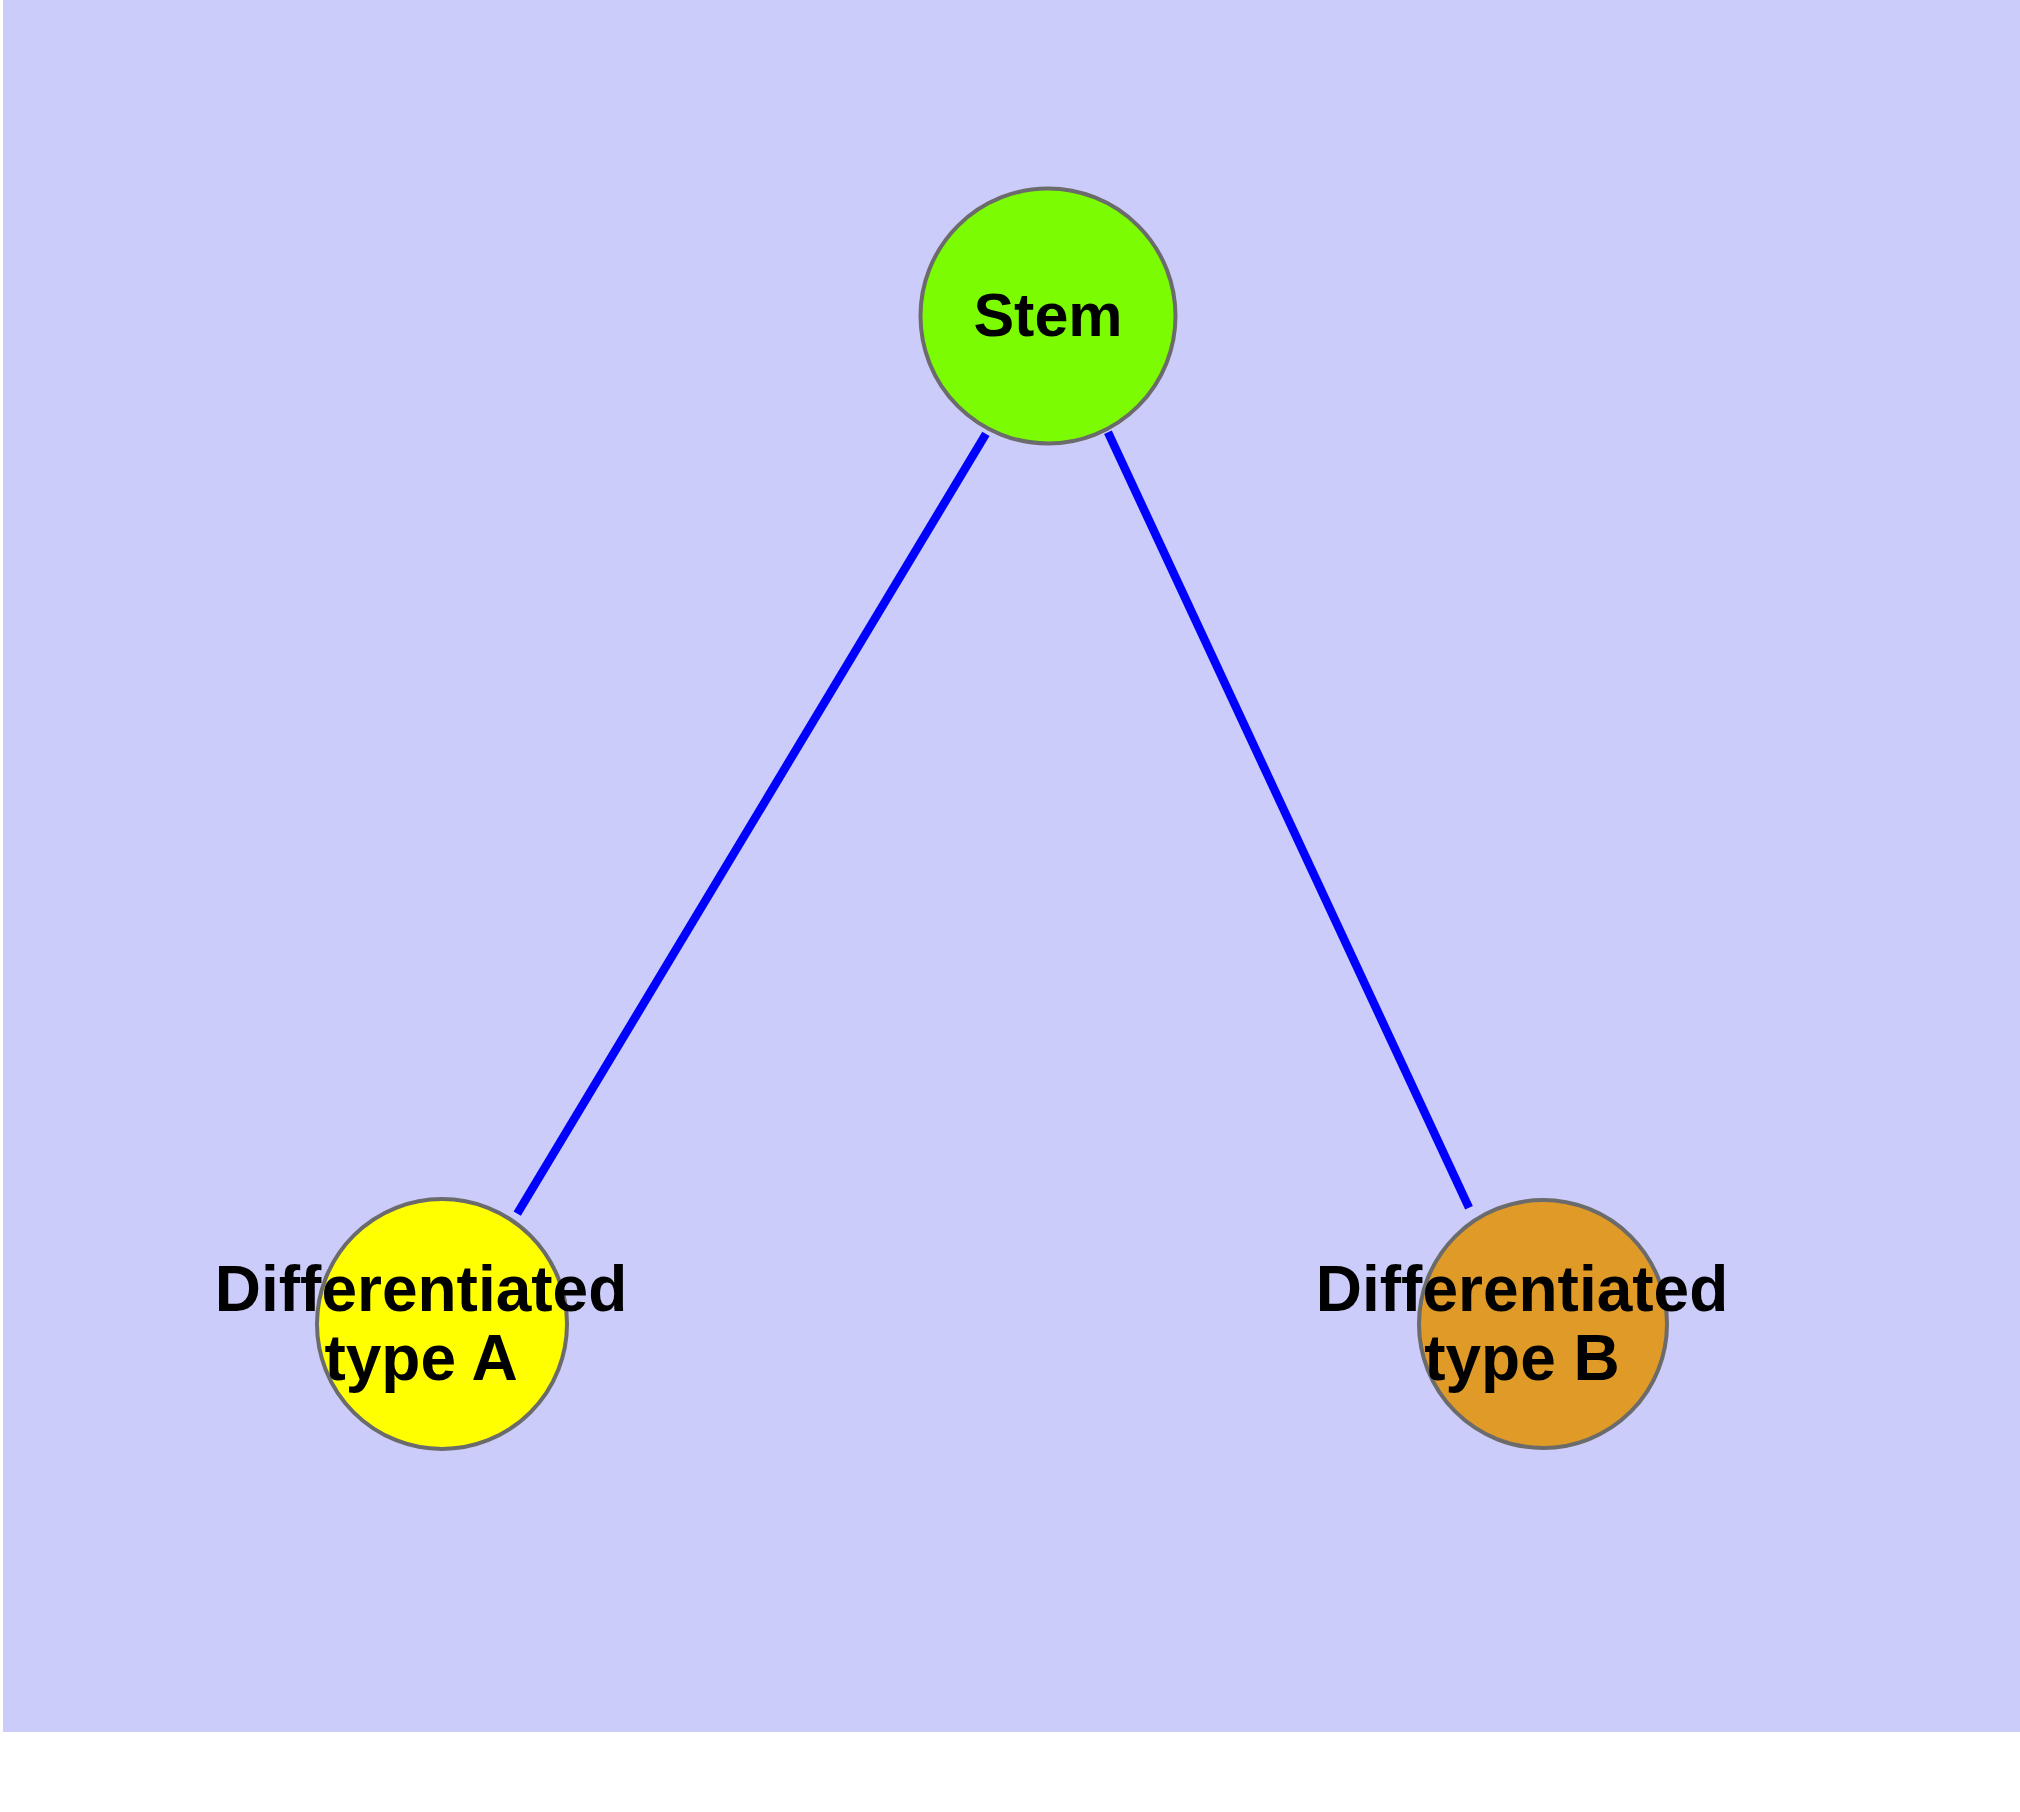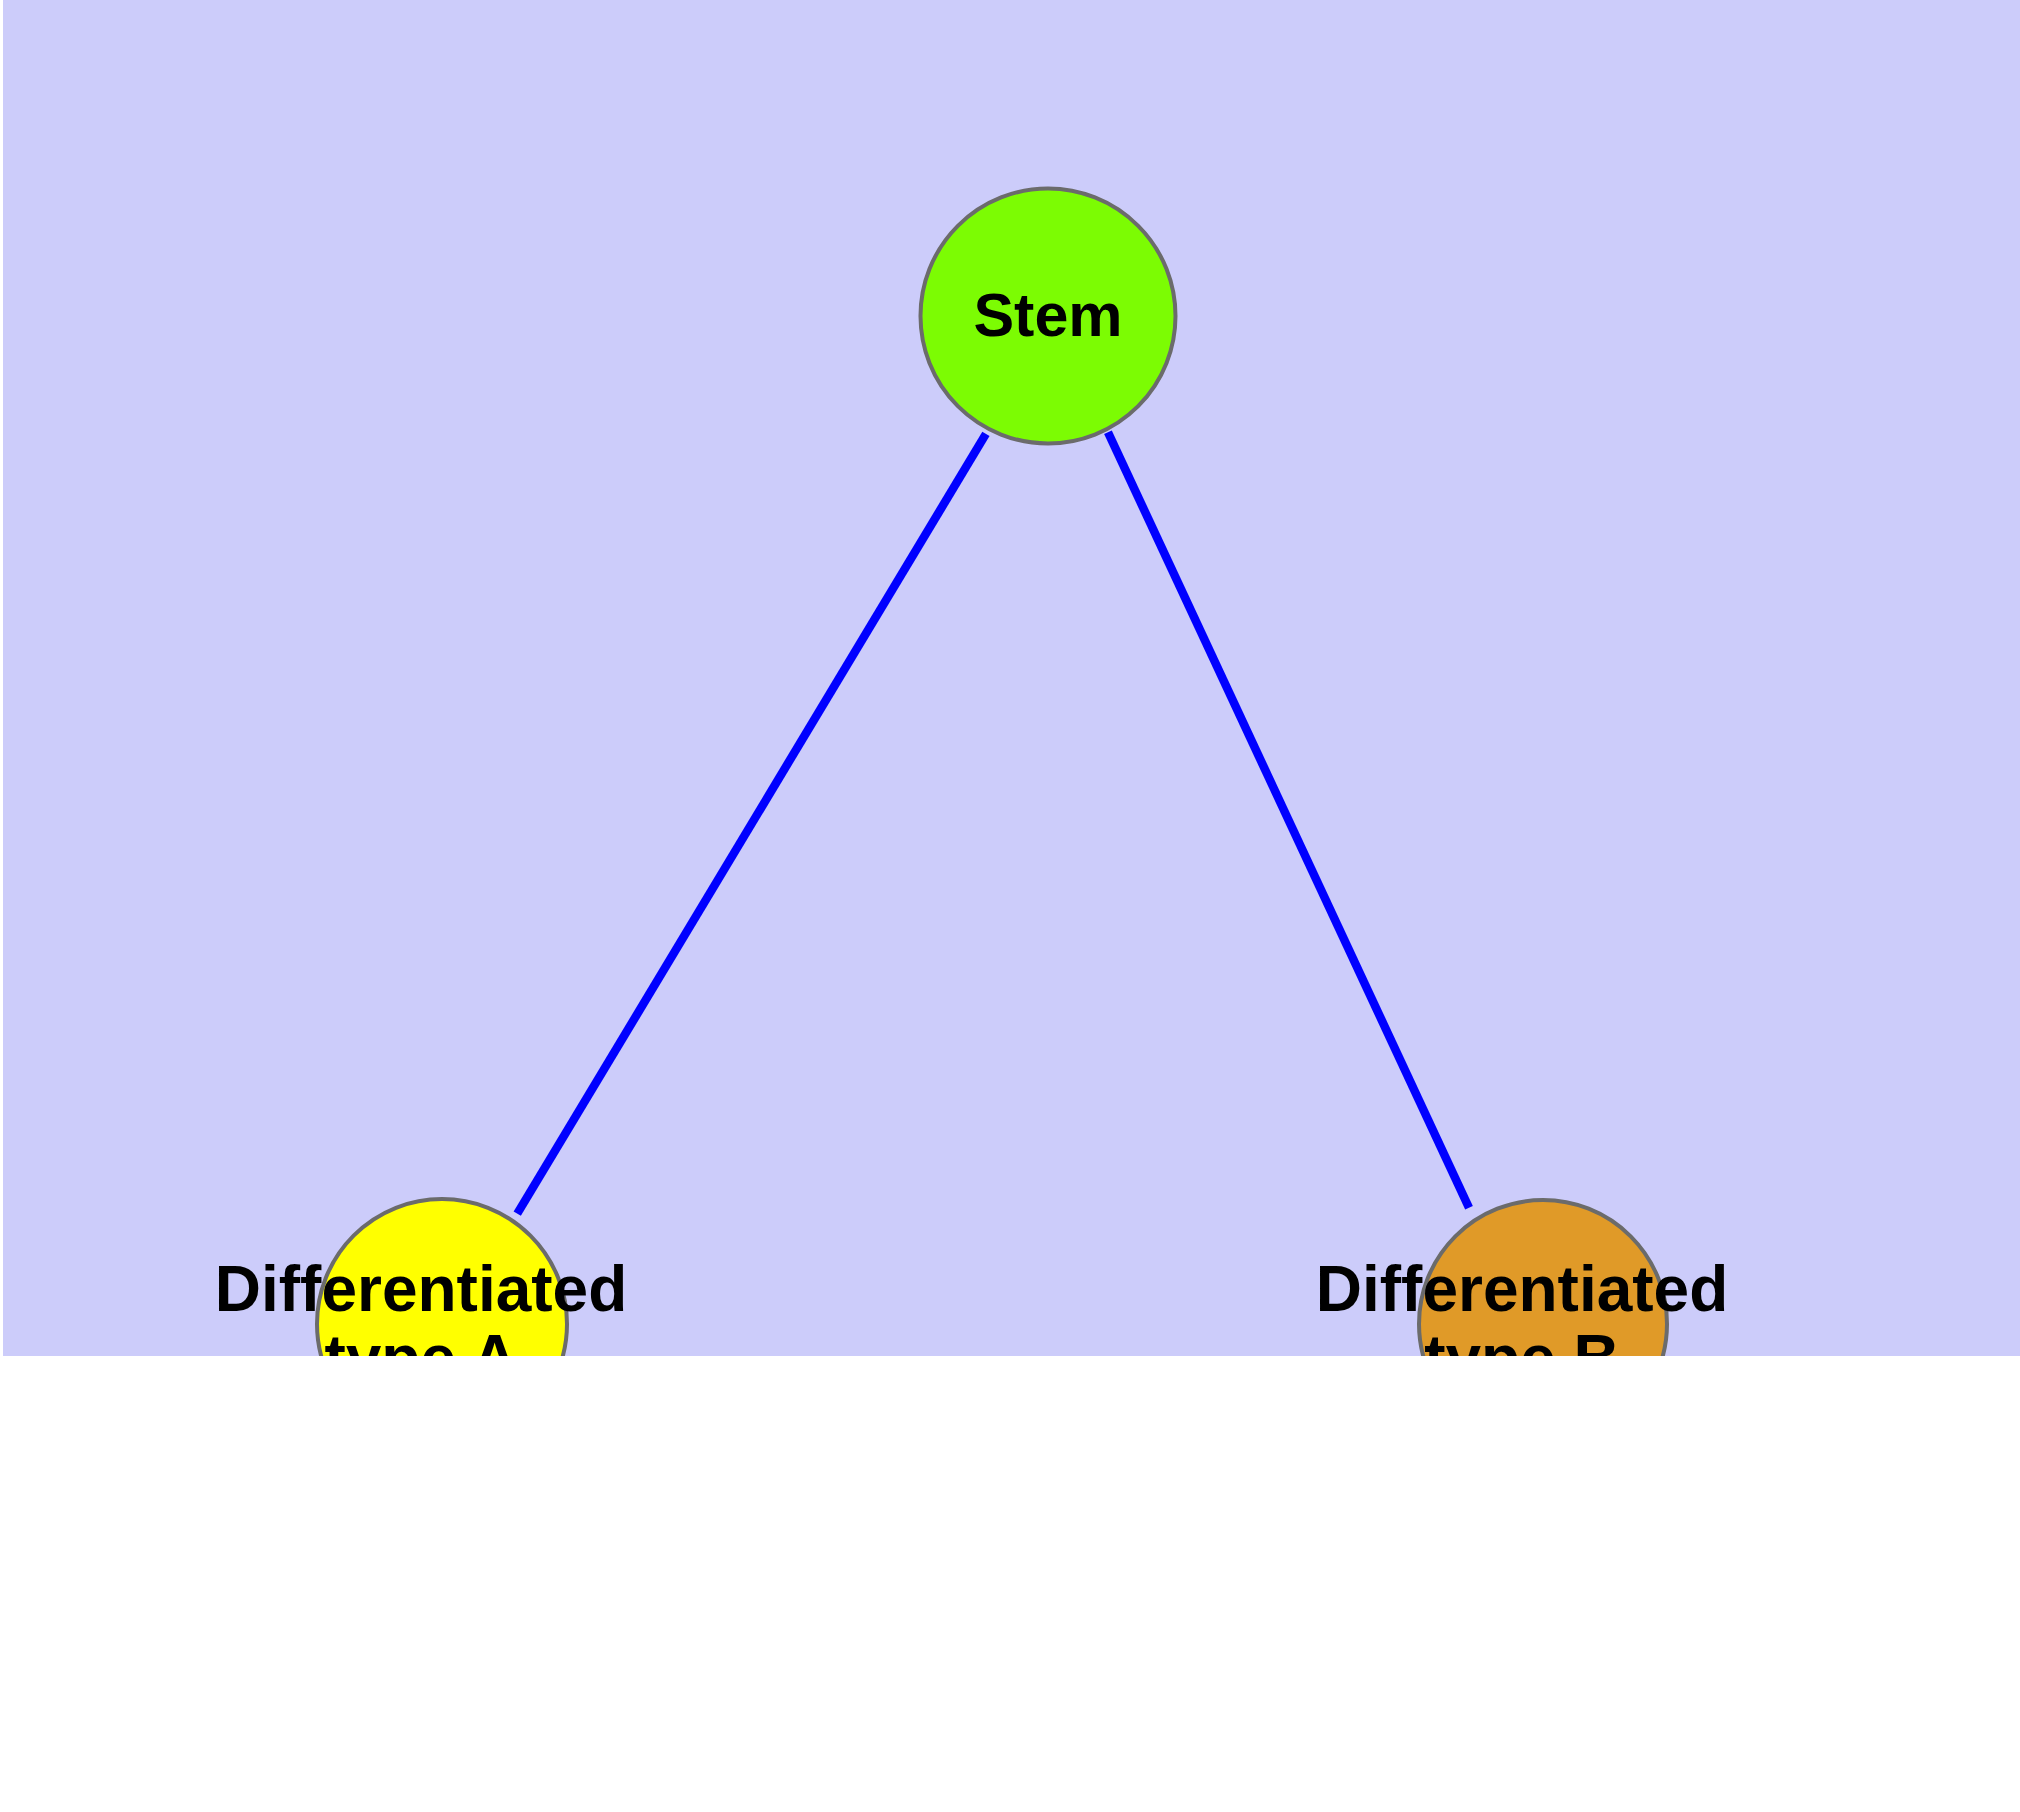--- a/index.html
+++ b/index.html
@@ -70,21 +70,21 @@
   #node-type-a .node-circle { width: 254px; height: 254px; background: #ffff00; }
   #node-type-a .node-label { font-size: 64px; left: calc(50% - 21px); }
 
   #node-type-b { left: 1543px; top: 1324px; }
   #node-type-b .node-circle { width: 252px; height: 252px; background: #e09a28; }
   #node-type-b .node-label { font-size: 64px; left: calc(50% - 21px); }
 </style>
 </head>
 <body>
 
-<div id="canvas" style="width: 2021px; height: 1356px; background: rgb(204, 204, 250);">
+<div id="canvas" style="width: 2021px; height: 1732px; background: rgb(204, 204, 250);">
 
   <div id="left-margin"></div>
 
   <svg id="edge-layer" viewBox="0 0 2384 2138" xmlns="http://www.w3.org/2000/svg">
     <line x1="1163" y1="512" x2="610" y2="1432" stroke="#0000ff" stroke-width="10" stroke-linecap="butt"></line>
     <line x1="1307" y1="510" x2="1733" y2="1425" stroke="#0000ff" stroke-width="10" stroke-linecap="butt"></line>
   </svg>
 
   <div class="node" id="node-stem" style="left: 1048px; top: 316px;">
     <div class="node-circle" style="width: 259px; height: 259px; background: rgb(124, 252, 3); border-color: rgb(107, 107, 107);"></div>

